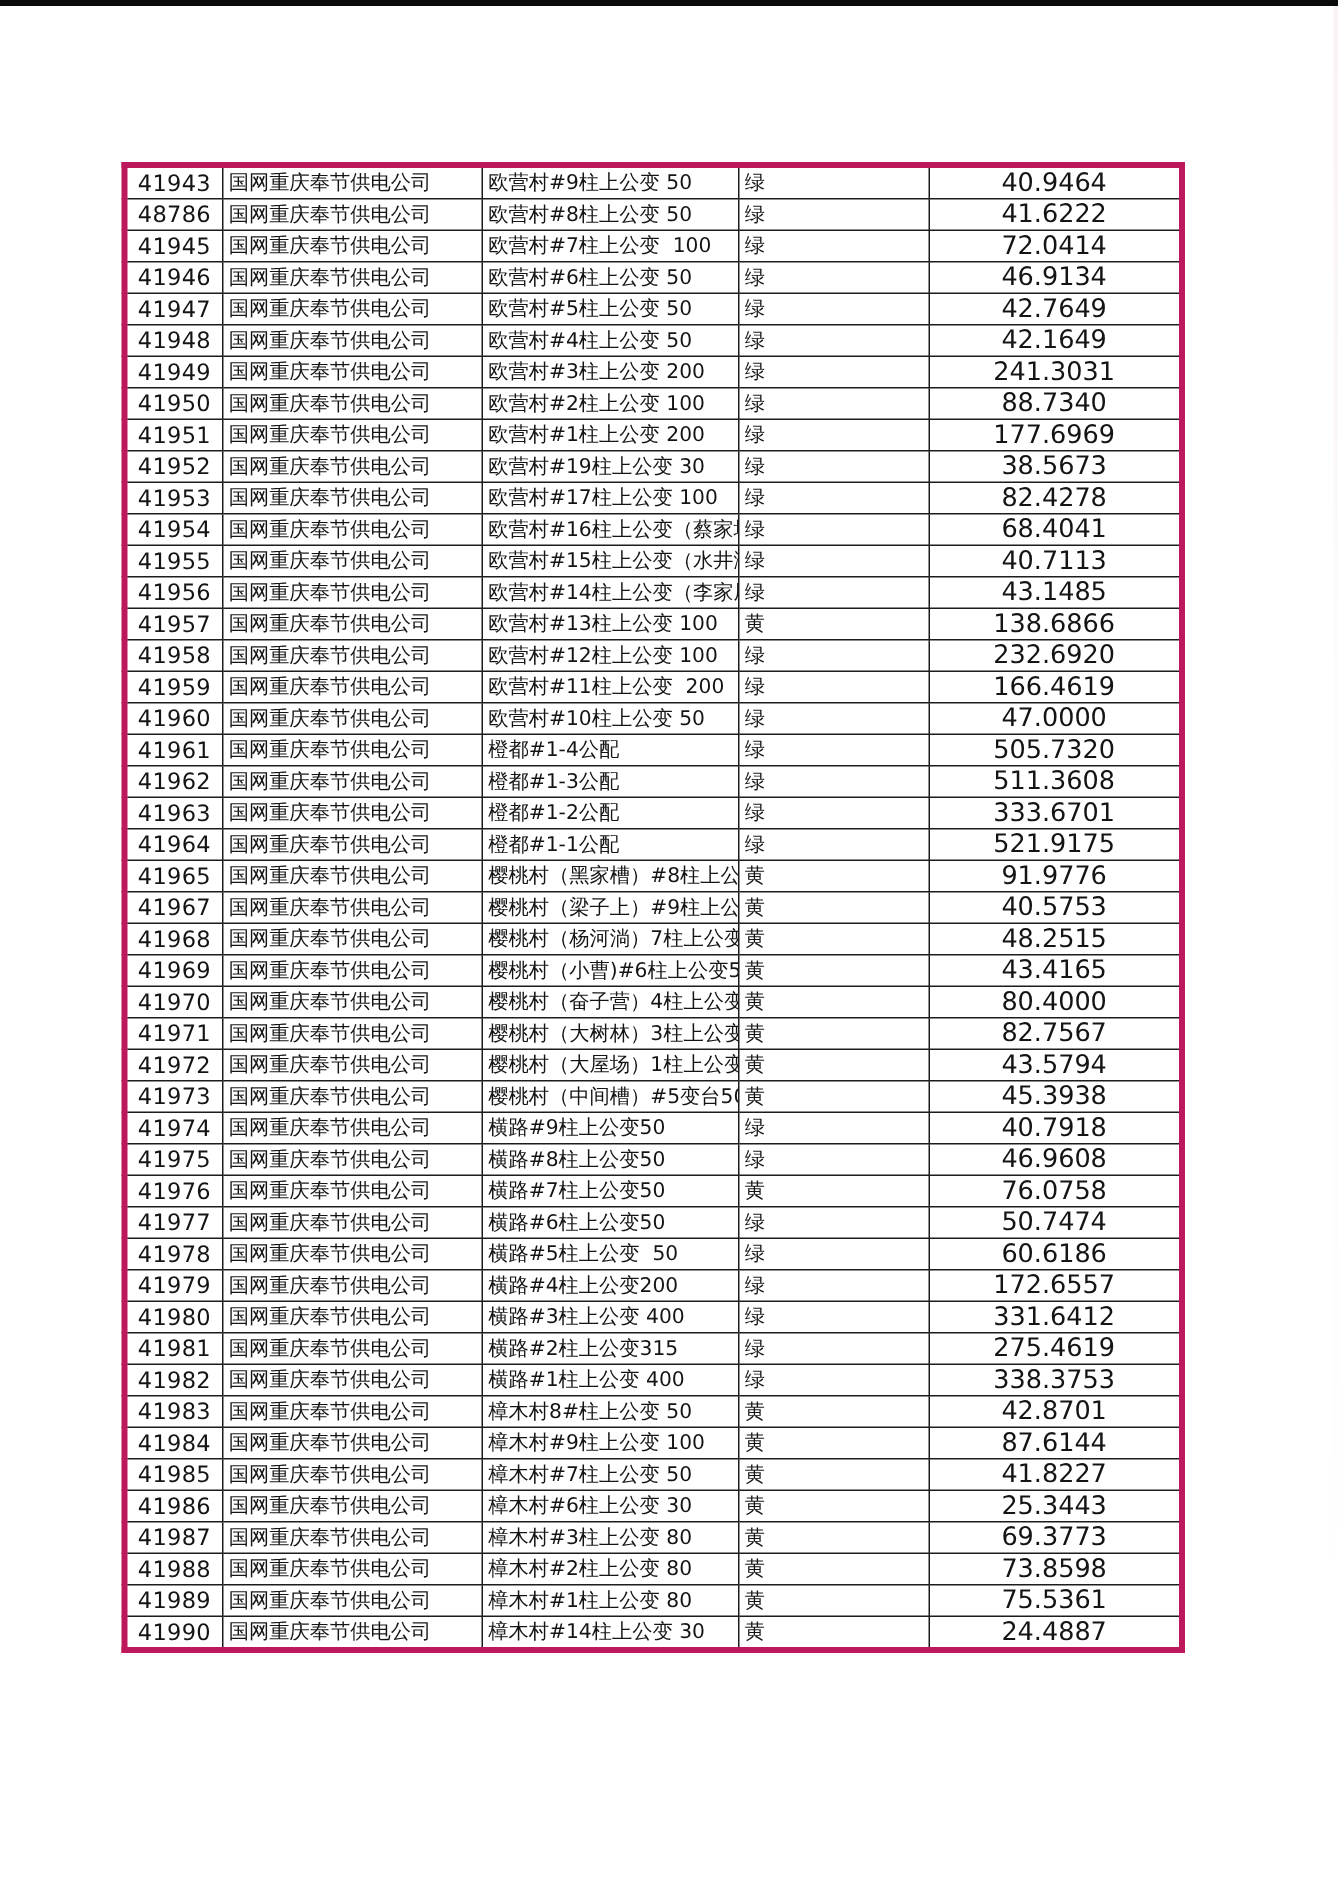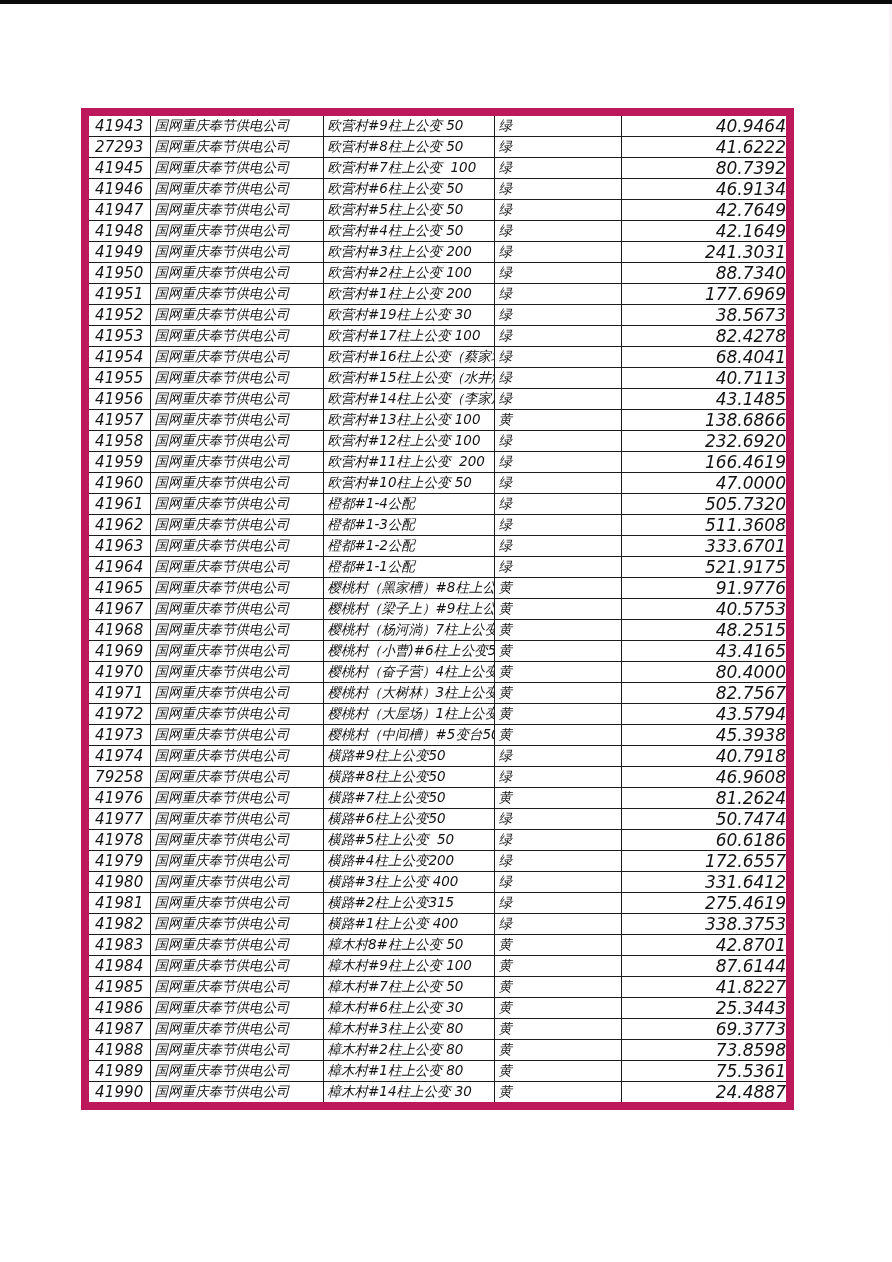--- a/index.html
+++ b/index.html
@@ -30,22 +30,21 @@
     background: linear-gradient(180deg, #f9f2f6 0%, #fefcfd 40%, #ffffff 100%);
   }
   table.data-table {
     position: absolute;
     left: 81px;
     top: 108px;
     width: 705px;
     height: 839px;
     border-collapse: collapse;
     table-layout: fixed;
-    border: 8px solid #be185d;
-    font-style: italic;
+    border: 4px solid #be185d;
   }
   td {
     border: 1.5px solid #1c1c1c;
     padding: 0;
     overflow: hidden;
     white-space: pre;
     vertical-align: middle;
     color: #141414;
   }
   col.c-id      { width: 65px;  }
@@ -58,21 +57,21 @@
     text-align: center;
     letter-spacing: 0.2px;
   }
   td.c-company, td.c-device, td.c-status {
     font-size: 13.5px;
     text-align: left;
     padding-left: 4px;
   }
   td.c-value {
     font-size: 17px;
-    text-align: right;
+    text-align: center;
   }
 </style>
 </head>
 <body>
 
 <div class="page">
   <div class="top-edge"></div>
   <div class="right-edge"></div>
 
   <table class="data-table">
@@ -86,33 +85,33 @@
     <tbody id="table-body">
   <tr>
     <td class="c-id">41943</td>
     <td class="c-company">国网重庆奉节供电公司</td>
     <td class="c-device">欧营村#9柱上公变 50</td>
     <td class="c-status">绿</td>
     <td class="c-value">40.9464</td>
   </tr>
 
   <tr>
-    <td class="c-id">27293</td>
+    <td class="c-id">48786</td>
     <td class="c-company">国网重庆奉节供电公司</td>
     <td class="c-device">欧营村#8柱上公变 50</td>
     <td class="c-status">绿</td>
     <td class="c-value">41.6222</td>
   </tr>
 
   <tr>
     <td class="c-id">41945</td>
     <td class="c-company">国网重庆奉节供电公司</td>
     <td class="c-device">欧营村#7柱上公变  100</td>
     <td class="c-status">绿</td>
-    <td class="c-value">80.7392</td>
+    <td class="c-value">72.0414</td>
   </tr>
 
   <tr>
     <td class="c-id">41946</td>
     <td class="c-company">国网重庆奉节供电公司</td>
     <td class="c-device">欧营村#6柱上公变 50</td>
     <td class="c-status">绿</td>
     <td class="c-value">46.9134</td>
   </tr>
 
@@ -327,33 +326,33 @@
 
   <tr>
     <td class="c-id">41974</td>
     <td class="c-company">国网重庆奉节供电公司</td>
     <td class="c-device">横路#9柱上公变50</td>
     <td class="c-status">绿</td>
     <td class="c-value">40.7918</td>
   </tr>
 
   <tr>
-    <td class="c-id">79258</td>
+    <td class="c-id">41975</td>
     <td class="c-company">国网重庆奉节供电公司</td>
     <td class="c-device">横路#8柱上公变50</td>
     <td class="c-status">绿</td>
     <td class="c-value">46.9608</td>
   </tr>
 
   <tr>
     <td class="c-id">41976</td>
     <td class="c-company">国网重庆奉节供电公司</td>
     <td class="c-device">横路#7柱上公变50</td>
     <td class="c-status">黄</td>
-    <td class="c-value">81.2624</td>
+    <td class="c-value">76.0758</td>
   </tr>
 
   <tr>
     <td class="c-id">41977</td>
     <td class="c-company">国网重庆奉节供电公司</td>
     <td class="c-device">横路#6柱上公变50</td>
     <td class="c-status">绿</td>
     <td class="c-value">50.7474</td>
   </tr>
 

